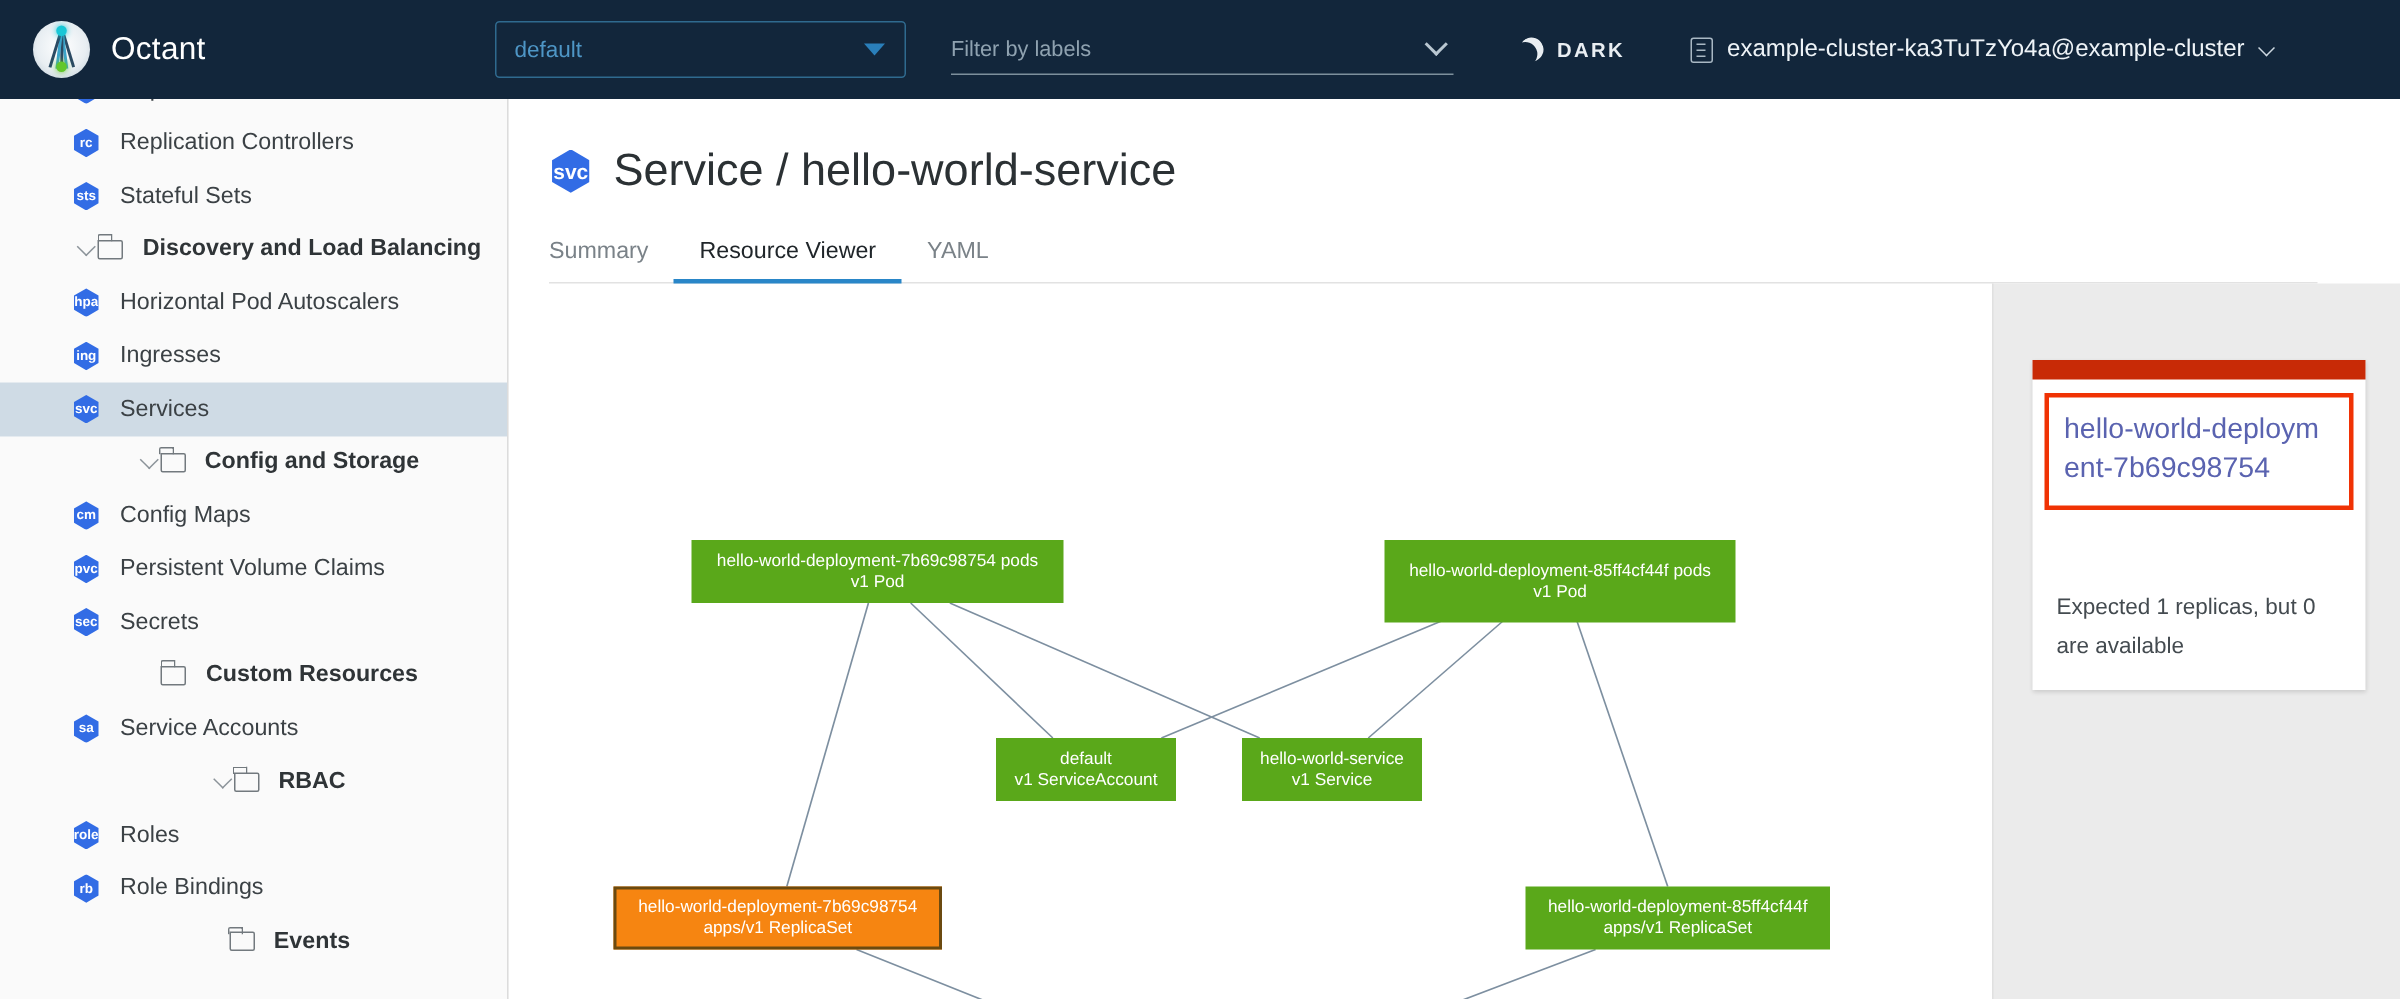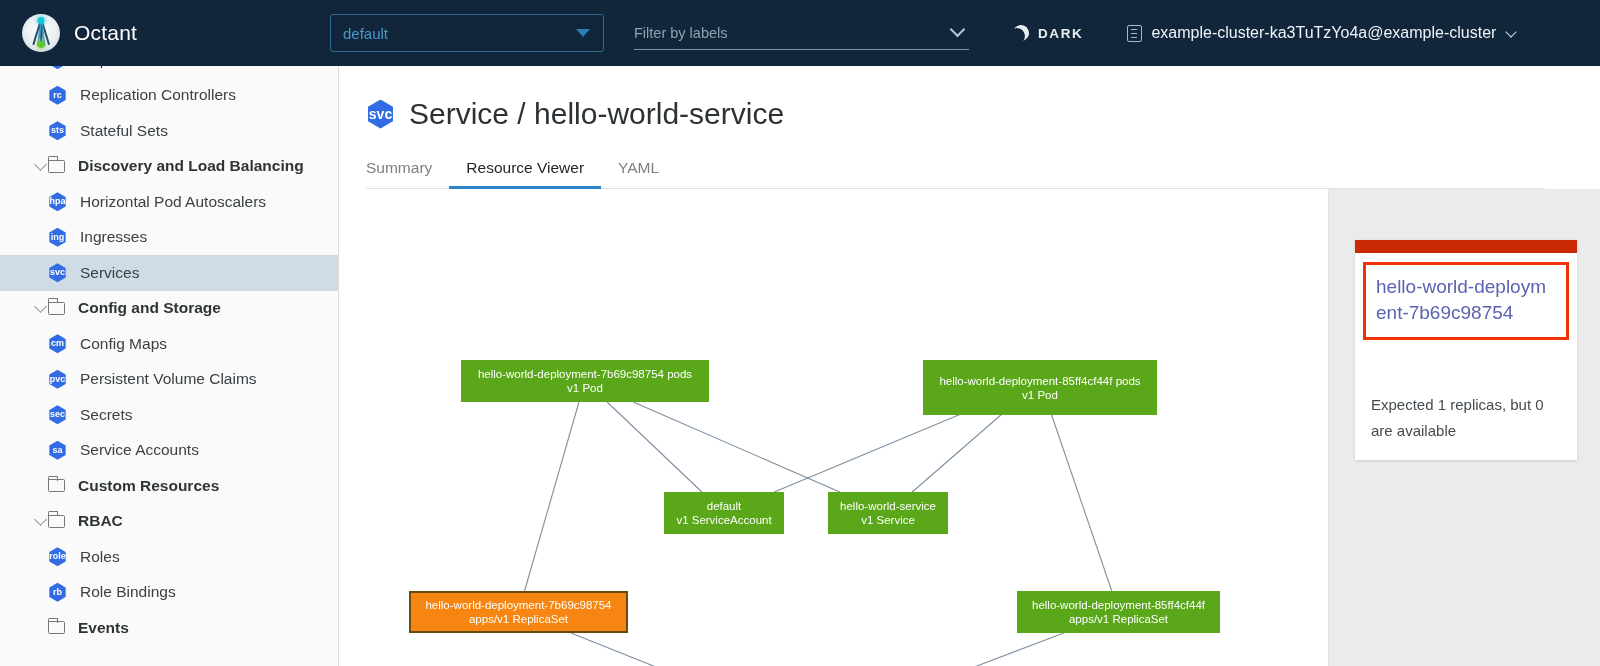--- a/index.html
+++ b/index.html
@@ -121,21 +121,21 @@
   .k8s-icon {
     width: 19px; height: 19px; flex: none; margin-right: 13px; position: relative;
   }
   .k8s-hex {
     width: 19px; height: 19px; background: #326ce5;
     clip-path: polygon(50% 0%, 93% 25%, 93% 75%, 50% 100%, 7% 75%, 7% 25%);
     display: flex; align-items: center; justify-content: center;
   }
   .k8s-glyph { color: #ffffff; font-size: 9px; line-height: 1; font-weight: bold; }
   .indent-1 { padding-left: 48px; }
-  .indent-0 { padding-left: 22px; }
+  .indent-0 { padding-left: 22px; justify-content: center; }
   .nav-item.cut { margin-top: -10px; }
 
   
   .main {
     position: absolute; top: 66px; left: 339px; width: 1261px; height: 600px;
     background: #ffffff; overflow: hidden;
   }
   .page-title {
     display: flex; align-items: center; gap: 14px; padding: 31px 0 0 27px;
   }
@@ -314,32 +314,32 @@
           <span>Persistent Volume Claims</span>
         </div>
         <div class="nav-item indent-1">
           <span class="k8s-icon">
             <span class="k8s-hex">
               <span class="k8s-glyph">sec</span>
             </span>
           </span>
           <span>Secrets</span>
         </div>
-        <div class="nav-item indent-1">
-          <span class="k8s-icon">
-            <span class="k8s-hex">
-              <span class="k8s-glyph">sa</span>
-            </span>
-          </span>
-          <span>Service Accounts</span>
-        </div>
         <div class="nav-item group indent-0">
           <span class="nav-chevron empty"></span>
           <span class="folder-icon"></span>
           <span>Custom Resources</span>
+        </div>
+        <div class="nav-item indent-1">
+          <span class="k8s-icon">
+            <span class="k8s-hex">
+              <span class="k8s-glyph">sa</span>
+            </span>
+          </span>
+          <span>Service Accounts</span>
         </div>
         <div class="nav-item group indent-0">
           <span class="nav-chevron">
             <i></i>
           </span>
           <span class="folder-icon"></span>
           <span>RBAC</span>
         </div>
         <div class="nav-item indent-1">
           <span class="k8s-icon">

